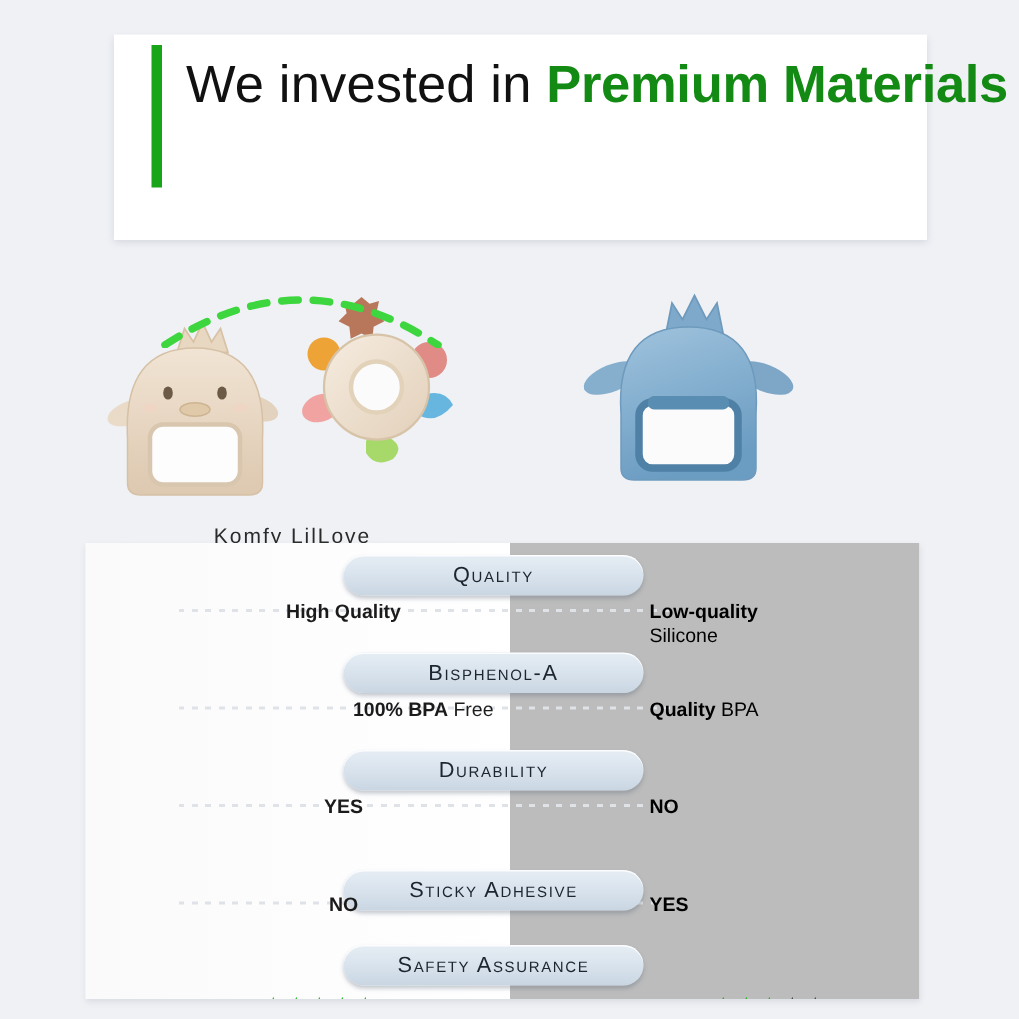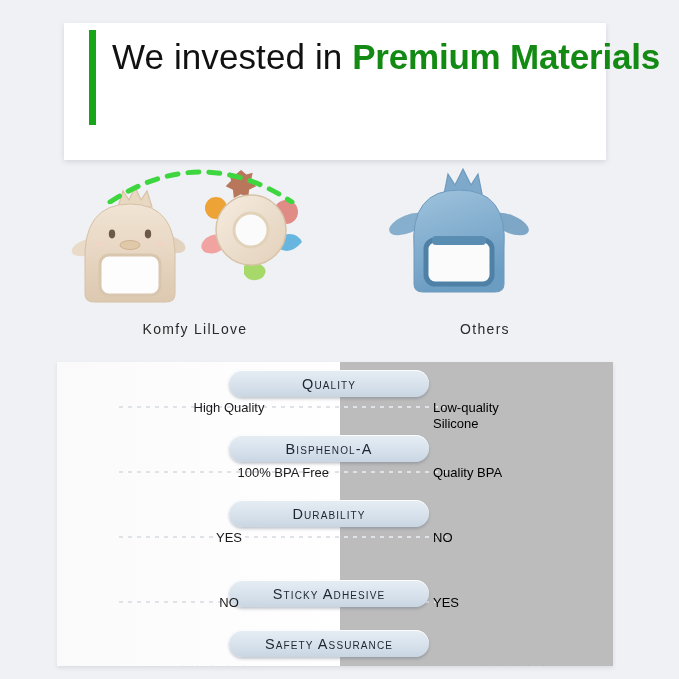--- a/index.html
+++ b/index.html
@@ -6,41 +6,41 @@
   html,body {
     width:679px; height:679px;
     background:#eff1f5;
     font-family:"Liberation Sans", sans-serif;
     overflow:hidden;
   }
   .page { position:relative; width:679px; height:679px; }
 
   
   .banner {
-    position:absolute; left:64px; top:23px; width:542px; height:137px;
+    position:absolute; left:76px; top:23px; width:542px; height:137px;
     background:#ffffff;
     box-shadow:0 2px 5px rgba(120,125,140,.22);
   }
   .banner-bar {
     position:absolute; left:25px; top:7px; width:7px; height:95px;
     background:#19a519;
   }
   .banner-lines {
     position:absolute; left:48px; top:2px; right:8px;
   }
   .bline {
     font-family:"Liberation Sans Narrow","Liberation Sans", sans-serif;
     font-size:35px; line-height:63px; color:#111; white-space:nowrap;
     letter-spacing:.1px;
   }
   .bline .em-green { color:#138a13; font-weight:bold; letter-spacing:-.2px; }
   .bline .em-red   { color:#d70505; font-weight:bold; letter-spacing:-.2px; }
 
   
-  .showcase { position:absolute; left:0; top:152px; width:603px; height:192px; }
+  .showcase { position:absolute; left:0; top:180px; width:603px; height:192px; }
   .prod { position:absolute; width:270px; height:192px; }
   .prod.left  { left:60px; }
   .prod.right { left:350px; }
   .prod-name {
     position:absolute; left:0; right:0; bottom:7px; text-align:center;
     font-family:"Liberation Sans", sans-serif;
     font-size:14px; color:#2a2a2a; letter-spacing:1.3px;
   }
   .prod-art { position:absolute; left:0; top:0; width:270px; height:165px; }
 
@@ -80,21 +80,21 @@
     position:absolute; left:62px; width:330px; height:2px;
     background-image:repeating-linear-gradient(to right,#dfe2e7 0 4px,transparent 4px 9px);
   }
 
   .cell {
     position:absolute; font-size:13px; line-height:16px; white-space:nowrap;
   }
   .cell.l { text-align:left; }
   .cell-left  { color:#1b1b1b; }
   .cell-right { color:#000000; }
-  .cell .strong { font-weight:normal; }
+  .cell .strong { font-weight:bold; }
   .cell .light  { font-weight:normal; }
 
   .stars { position:absolute; font-size:16px; letter-spacing:1px; line-height:16px; white-space:nowrap; }
   .star-on  { color:#14b114; }
   .star-off { color:#3c3c3c; }
 </style>
 </head>
 <body>
 
 <div class="page">
@@ -176,21 +176,20 @@
             <ellipse cx="10" cy="66" rx="20" ry="9" fill="#86aecd" transform="rotate(-22 10 66)"></ellipse>
             <ellipse cx="112" cy="66" rx="20" ry="9" fill="#7da6c7" transform="rotate(22 112 66)"></ellipse>
 
             <path d="M16 90 Q12 32 61 32 Q110 32 106 90 L106 126 Q106 134 97 134 L25 134 Q16 134 16 126 Z" fill="url(#blu)" stroke="#6e9abd" stroke-width="1"></path>
 
             <rect x="28" y="82" width="66" height="44" rx="9" fill="#fbfbfc" stroke="#4f81a7" stroke-width="5"></rect>
             <rect x="34" y="78" width="54" height="9" rx="4" fill="#5a8db2"></rect>
           </g>
         </svg>
       </div>
-      <div class="prod-name">Others</div>
     </div>
   </div>
 
   <div class="table">
     <div class="white-fade"></div>
     <div class="gray-half"></div>
 
     <div class="row" style="top:0">
       <div class="dots" style="top:44px"></div>
       <div class="pill" style="top:8px">

